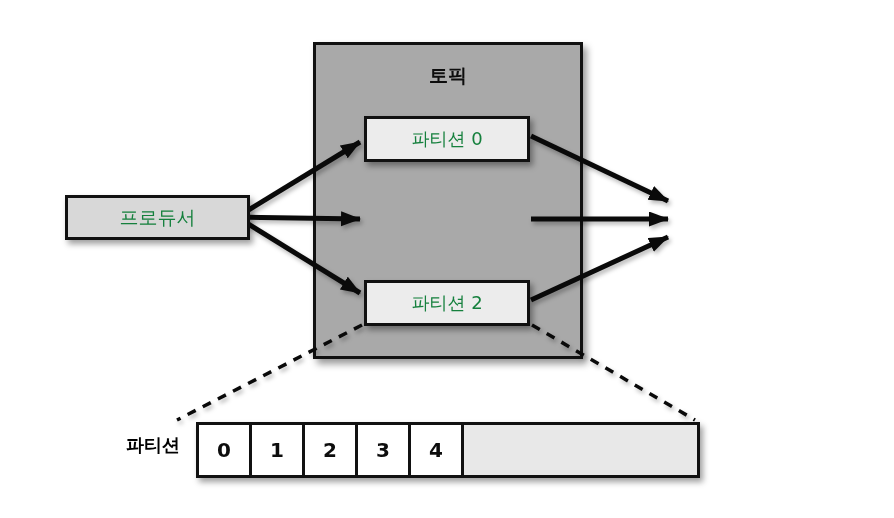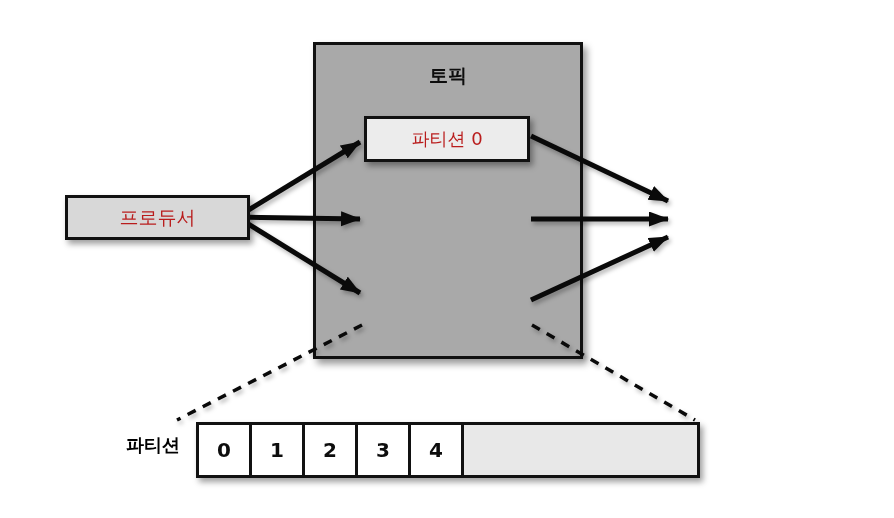--- a/index.html
+++ b/index.html
@@ -44,21 +44,21 @@
 
   .node {
     position: absolute;
     box-sizing: border-box;
     display: flex;
     align-items: center;
     justify-content: center;
     border: 3px solid #111111;
     box-shadow: 3px 4px 6px rgba(0,0,0,0.38);
     font-size: 19px;
-    color: #b91c1c;
+    color: #15803d;
     z-index: 3;
   }
   .endpoint { background: #d8d8d8; }
   .producer { left: 51px;  top: 195px; width: 185px; height: 45px; margin-left: 14px; }
   .consumer { left: 673px; top: 195px; width: 184px; height: 45px; }
 
   .partition {
     left: 364px;
     width: 166px; height: 46px;
     background: #ececec;
@@ -137,20 +137,23 @@
     </g>
   </svg>
 
   <div class="node endpoint producer">
     <span>프로듀서</span>
   </div>
 
   <div class="node partition partition-0">
     <span>파티션 0</span>
   </div>
+  <div class="node partition partition-2">
+    <span>파티션 2</span>
+  </div>
 
   <div class="detail-label">파티션</div>
   <div class="log">
     <div class="log-cell">0</div>
     <div class="log-cell">1</div>
     <div class="log-cell">2</div>
     <div class="log-cell">3</div>
     <div class="log-cell">4</div>
     <div class="log-empty"></div>
   </div>

